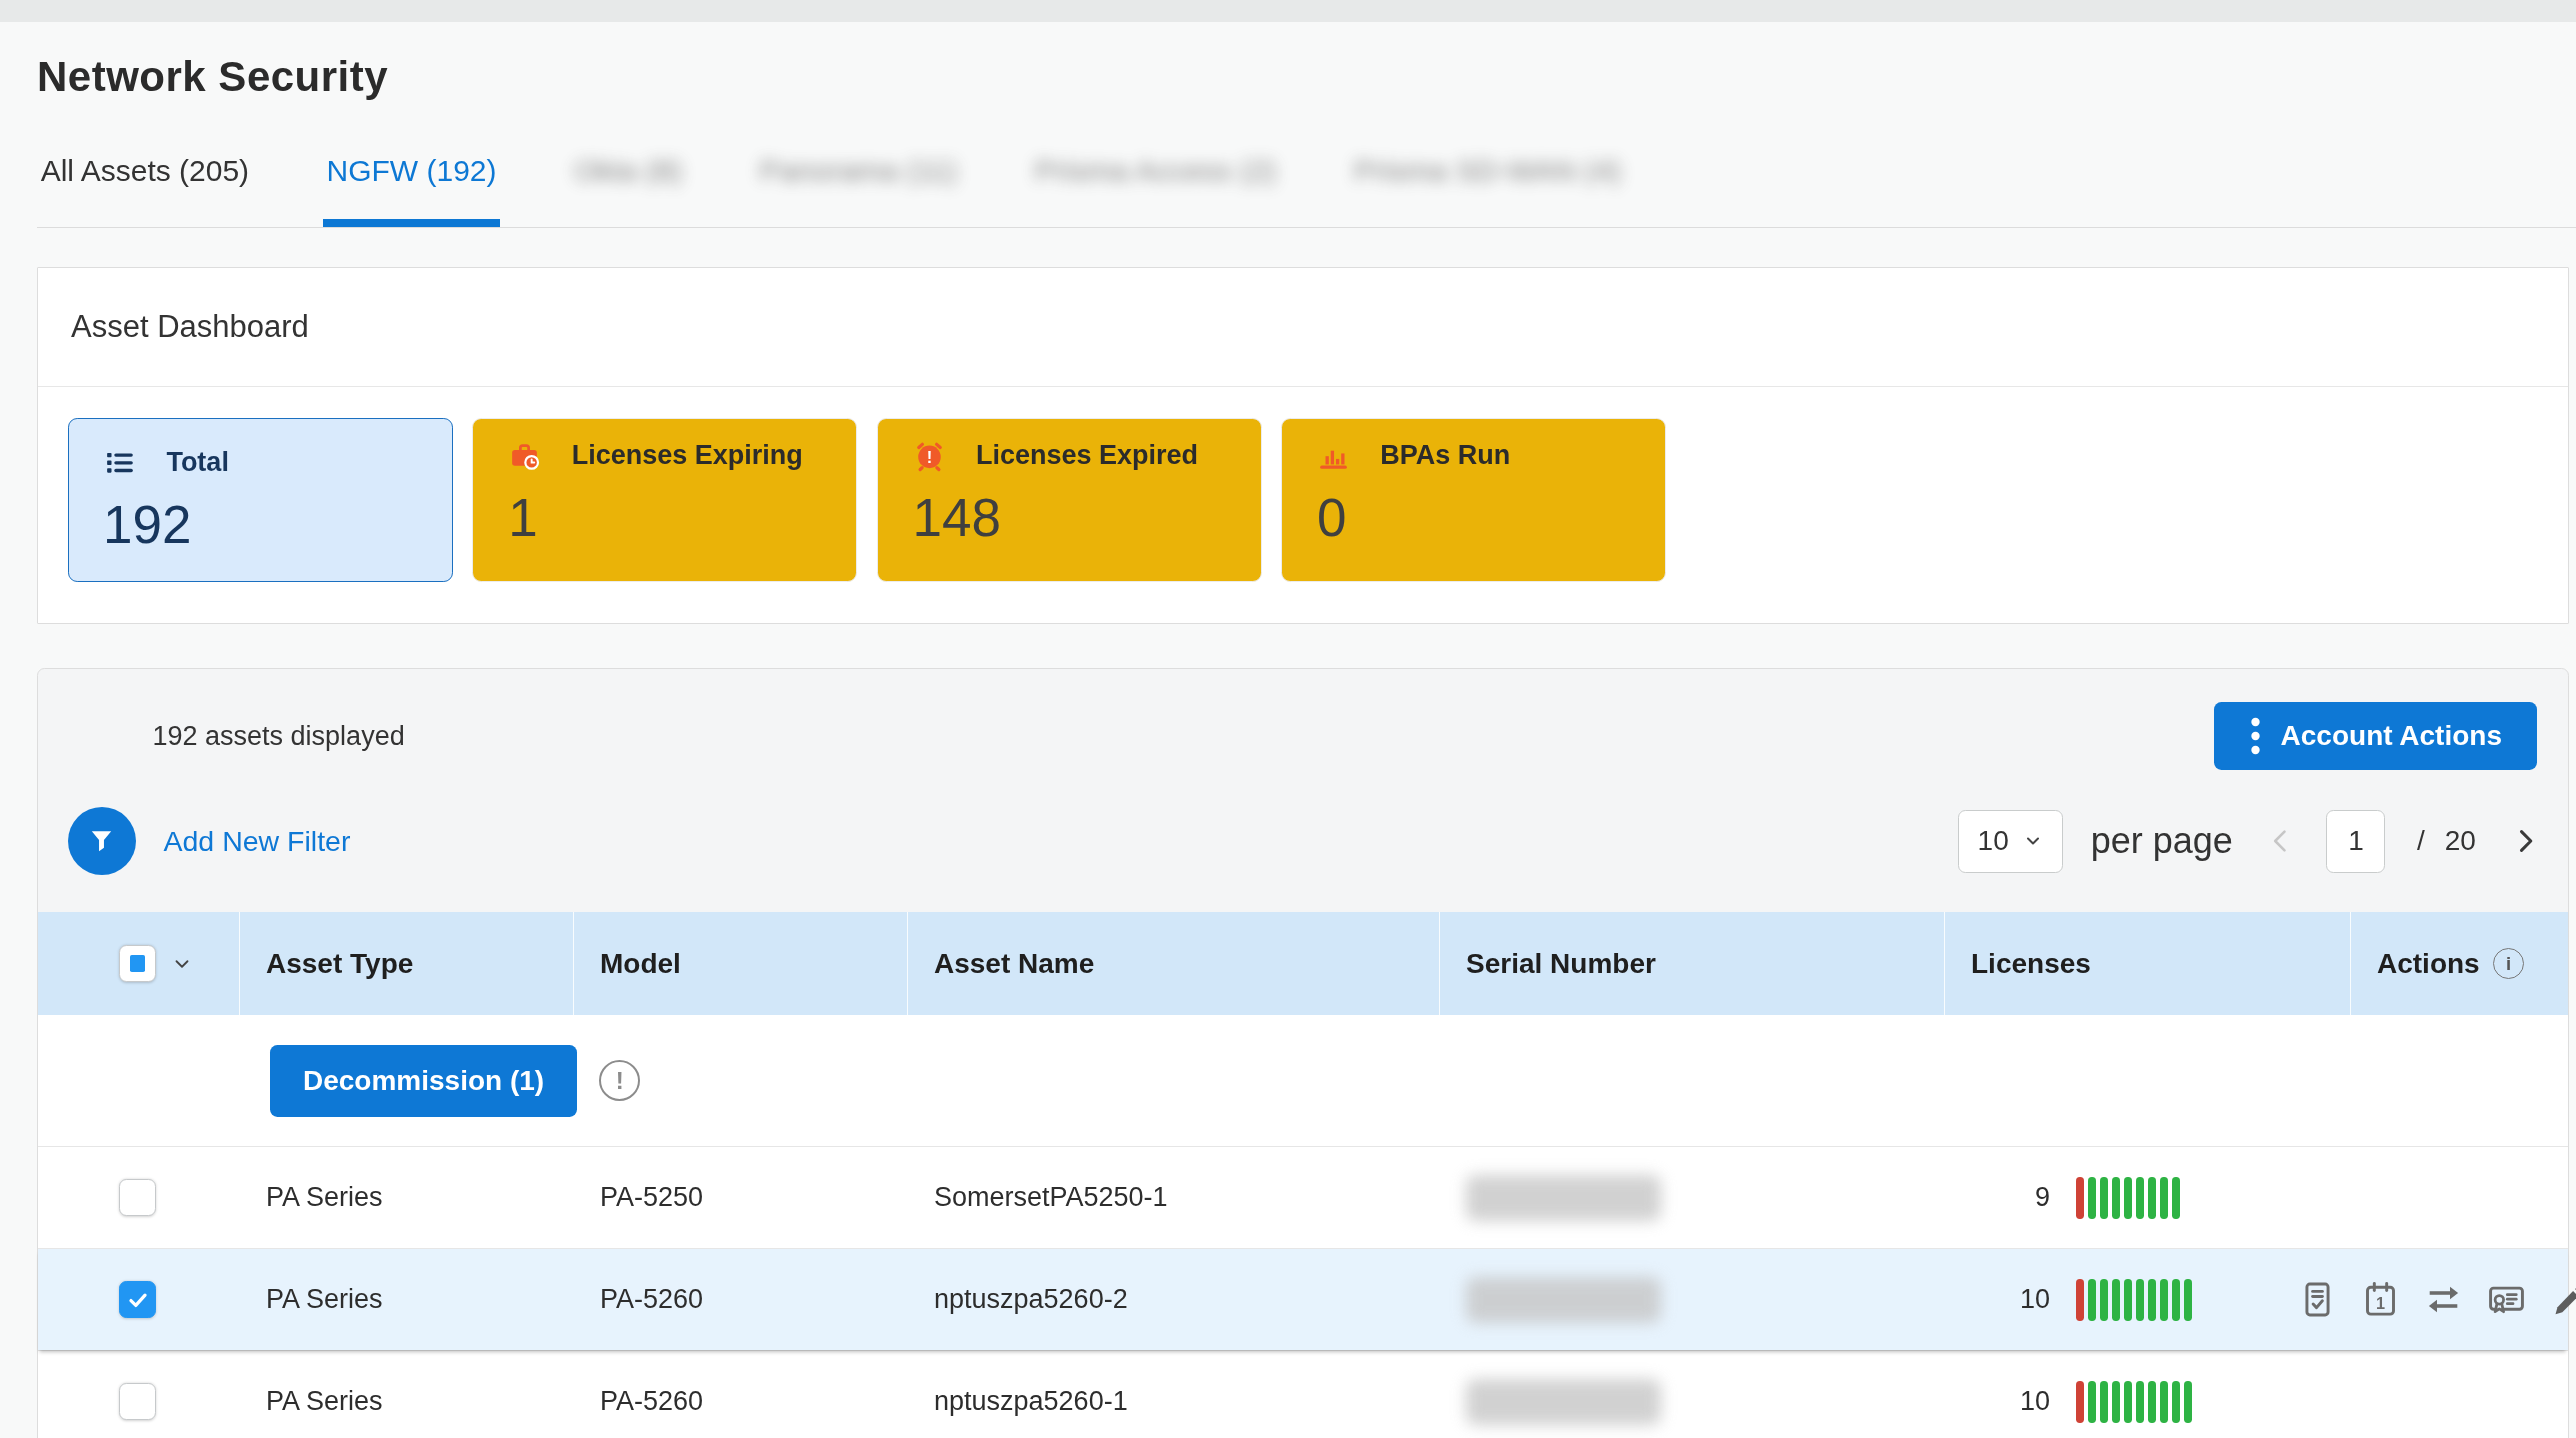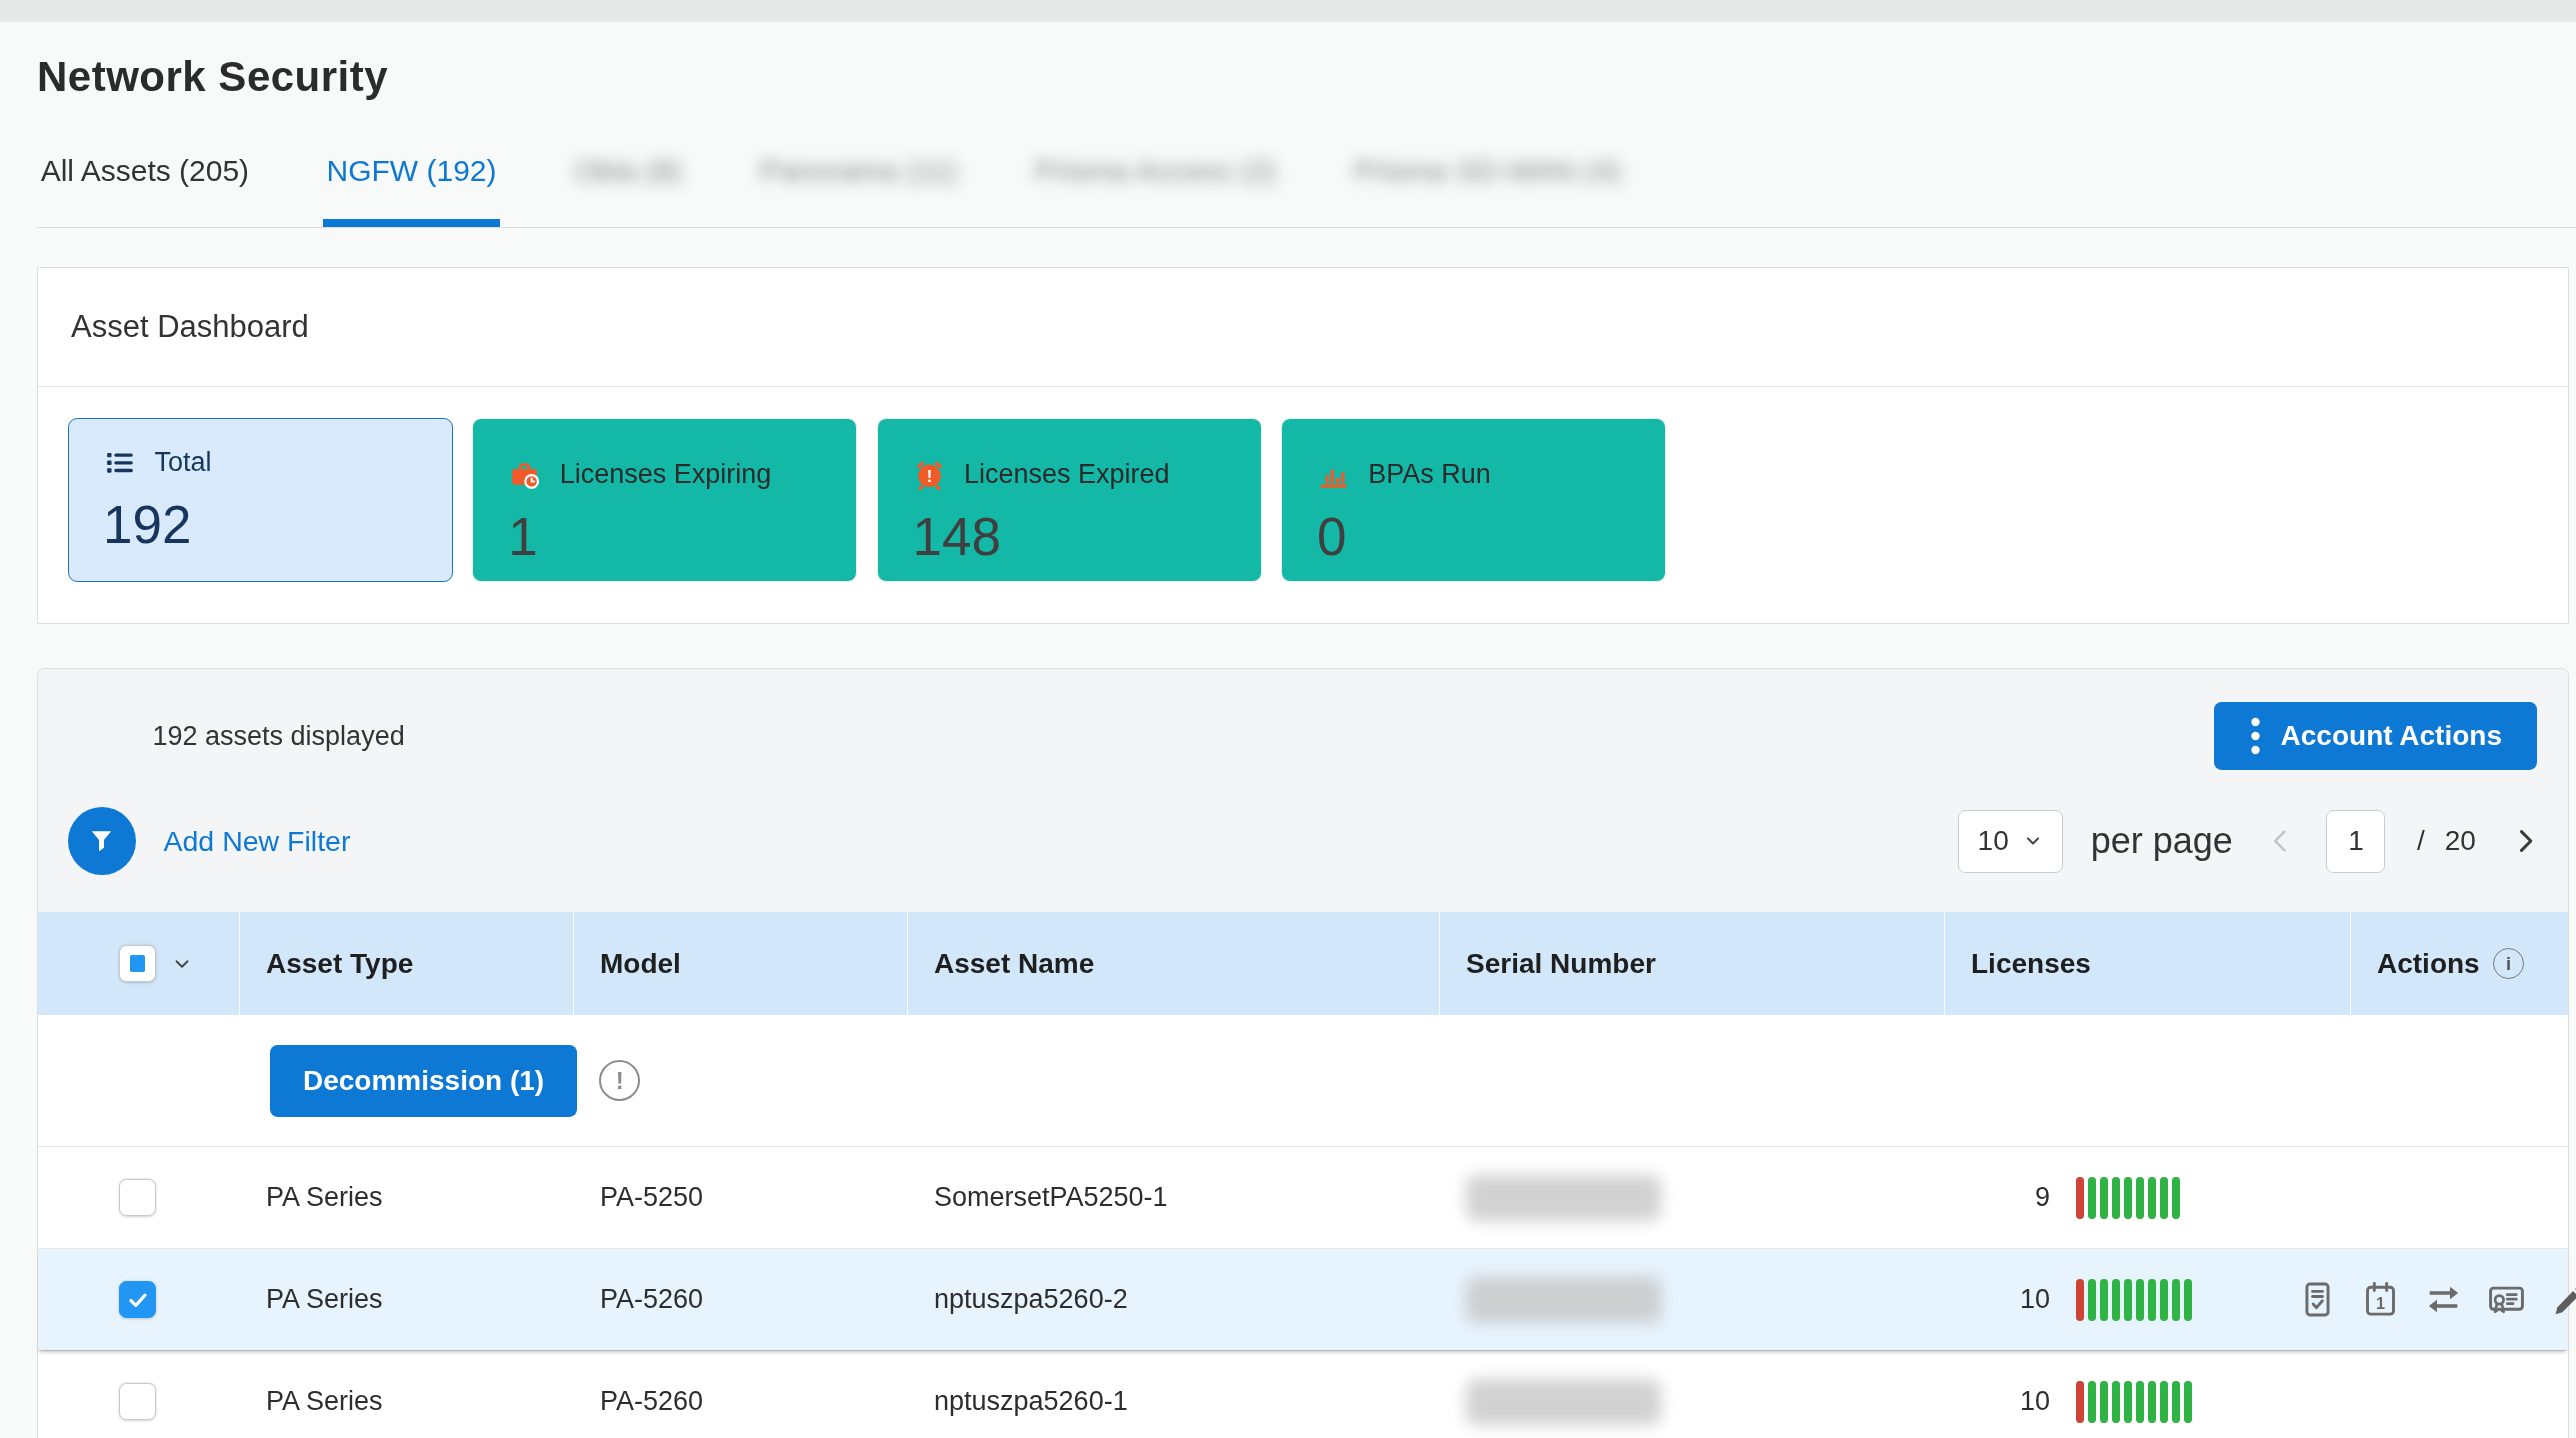--- a/index.html
+++ b/index.html
@@ -17,24 +17,24 @@
   .tab{font-size:30px;color:#333;padding:0 3.7px 31px 3.7px;border-bottom:8.3px solid transparent;cursor:pointer;white-space:nowrap;}
   .tab.active{color:#0d78d4;border-bottom-color:#0d78d4;}
   .tab.blurred{filter:blur(7.4px);opacity:.65;color:#444;}
 
   
   .panel{background:#fff;border:0.9px solid #ddd;border-radius:1px;margin-left:37px;width:2532px;box-sizing:border-box;}
   .panel.dashboard{margin-top:39px;}
   .panel-header{padding:41px 33px;border-bottom:0.9px solid #e7e7e7;}
   .panel-title{font-size:31px;color:#333;}
   .cards{display:flex;gap:19.3px;padding:31px 31px 41px 30px;}
-  .card{width:385px;height:164px;box-sizing:border-box;border-radius:9.2px;background:#14b8a6;border:0.9px solid #ececec;padding:39px 0 0 35px;cursor:pointer;}
+  .card{width:385px;height:164px;box-sizing:border-box;border-radius:9.2px;background:#eab308;border:0.9px solid #ececec;padding:20px 0 0 35px;cursor:pointer;}
   .card.selected{background:#d9eafc;border:1.8px solid #1a6fc0;padding:27px 0 0 34px;}
   .card-top{display:flex;align-items:center;gap:18.4px;}
-  .card-label{font-size:27px;font-weight:400;color:#2b2b2b;}
+  .card-label{font-size:27px;font-weight:700;color:#2b2b2b;margin-left:12px;}
   .card.selected .card-label{color:#17365d;}
   .card-value{margin-top:14.7px;font-size:53px;color:#3f3f3f;}
   .card.selected .card-value{color:#17365d;font-weight:500;}
   .cicon{width:33px;height:33px;flex:0 0 auto;}
 
   
   .panel.tablewrap{margin-top:44px;background:#f4f5f6;border-radius:7.4px 7.4px 0 0;padding-bottom:1.8px;}
   .toolbar{display:flex;align-items:center;padding:33px 31px 0 29.5px;}
   .searchbox{display:flex;height:68px;background:#fff;border:0.9px solid #c9cccc;border-radius:7.4px;overflow:hidden;}
   .searchbox input{border:0;outline:0;width:591px;padding:0 26px;font-size:27px;color:#333;font-family:inherit;background:transparent;}

